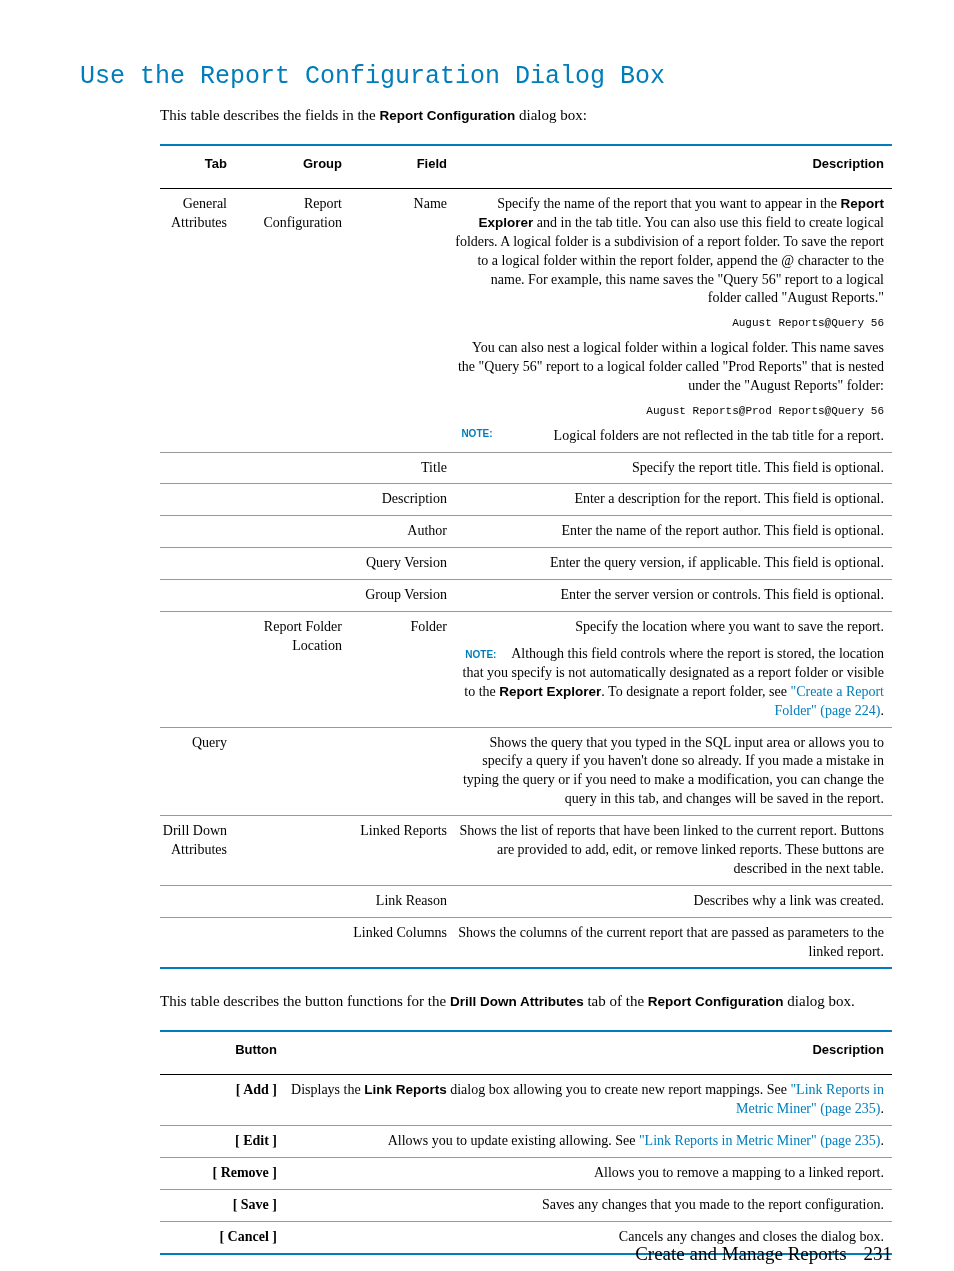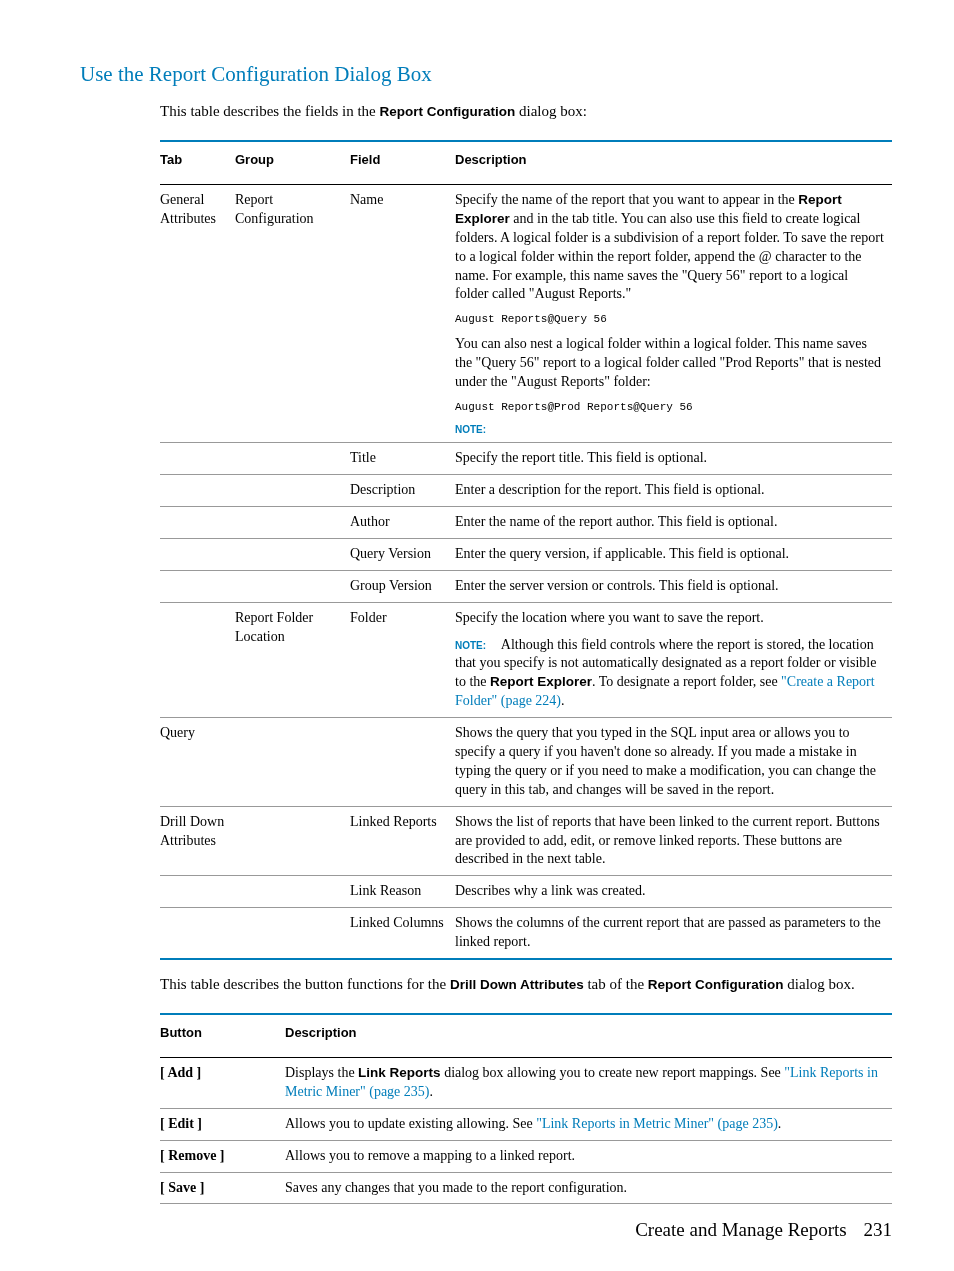--- a/index.html
+++ b/index.html
@@ -10,51 +10,52 @@
     color: #000;
     width: 954px;
     min-height: 1271px;
     position: relative;
   }
   .page {
     padding: 62px 62px 40px 80px;
     box-sizing: border-box;
   }
   h1.section-title {
-    font-family: Liberation Serif, serif;
+    font-family: Liberation Mono, monospace;
     font-weight: 300;
-    font-size: 21px;
+    font-size: 25px;
     color: #007dba;
     margin: 0 0 14px 0;
   }
   .intro {
     margin: 0 0 18px 80px;
     font-size: 15px;
     line-height: 1.4;
   }
   .intro b, .intro strong { font-family: Arial, sans-serif; font-weight: bold; font-size: 14px; }
   table.doc {
     border-collapse: collapse;
     width: 732px;
     margin-left: 80px;
     font-size: 14px;
   }
   table.doc thead tr { border-top: 2px solid #007dba; border-bottom: 1px solid #000; }
   table.doc th {
-    text-align: left;
+    text-align: right;
     font-family: Arial, sans-serif;
     font-weight: bold;
     font-size: 13px;
     padding: 10px 8px 17px 0;
     vertical-align: bottom;
   }
   table.doc td {
     padding: 6px 8px 6px 0;
     vertical-align: top;
     line-height: 1.35;
+    text-align: right;
   }
   table.doc tbody tr.sep td { border-bottom: 1px solid #999; }
   table.doc tbody tr.last td { border-bottom: 2px solid #007dba; }
   .code {
     font-family: "Courier New", Courier, monospace;
     font-size: 11px;
   }
   .note-label {
     font-family: Arial, sans-serif;
     font-weight: bold;
@@ -113,20 +114,21 @@
         <td>
           <div class="desc-block">
             <p>
               <span>Specify the name of the report that you want to appear in the </span><b class="sans">Report Explorer</b><span> and in the tab title. You can also use this field to create logical folders. A logical folder is a subdivision of a report folder. To save the report to a logical folder within the report folder, append the @ character to the name. For example, this name saves the "Query 56" report to a logical folder called "August Reports."</span>
             </p>
             <p class="code">August Reports@Query 56</p>
             <p>You can also nest a logical folder within a logical folder. This name saves the "Query 56" report to a logical folder called "Prod Reports" that is nested under the "August Reports" folder:</p>
             <p class="code">August Reports@Prod Reports@Query 56</p>
             <div class="note-row">
               <span class="note-label">NOTE:</span>
+              <span class="note-text">Logical folders are not reflected in the tab title for a report.</span>
             </div>
           </div>
         </td>
       </tr>
 
       <tr class="sep">
         <td></td>
           <td></td>
         <td>Title</td>
         <td>Specify the report title. This field is optional.</td>
@@ -198,21 +200,21 @@
 
       <tr class="last">
         <td></td>
           <td></td>
         <td>Linked Columns</td>
         <td>Shows the columns of the current report that are passed as parameters to the linked report.</td>
       </tr>
     </tbody>
   </table>
 
-  <p class="intro" style="margin-top:14px;">
+  <p class="intro" style="margin-top:22px;">
     <span>This table describes the button functions for the </span><b class="sans">Drill Down Attributes</b><span> tab of the </span><b class="sans">Report Configuration</b><span> dialog box.</span>
   </p>
 
   <table class="doc">
     <colgroup>
       <col style="width:125px">
       <col>
     </colgroup>
     <thead>
       <tr>
@@ -234,20 +236,24 @@
         </td>
       </tr>
       <tr class="sep">
         <td class="btn-label">[ Remove ]</td>
         <td>Allows you to remove a mapping to a linked report.</td>
       </tr>
       <tr class="sep">
         <td class="btn-label">[ Save ]</td>
         <td>Saves any changes that you made to the report configuration.</td>
       </tr>
+      <tr class="last">
+        <td class="btn-label">[ Cancel ]</td>
+        <td>Cancels any changes and closes the dialog box.</td>
+      </tr>
     </tbody>
   </table>
 </div>
 
 <div class="footer">
   <span>Create and Manage Reports</span>
   <span class="footer-page">231</span>
 </div>
 
 </body></html>

